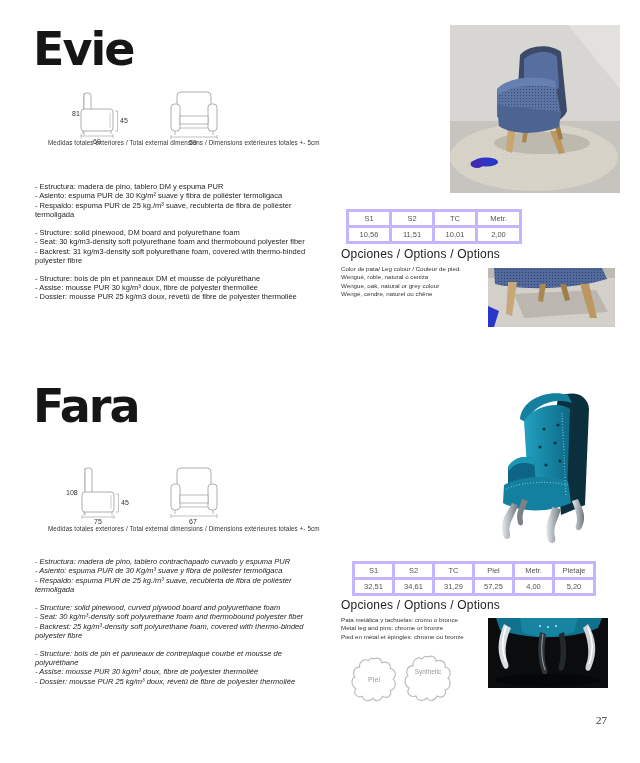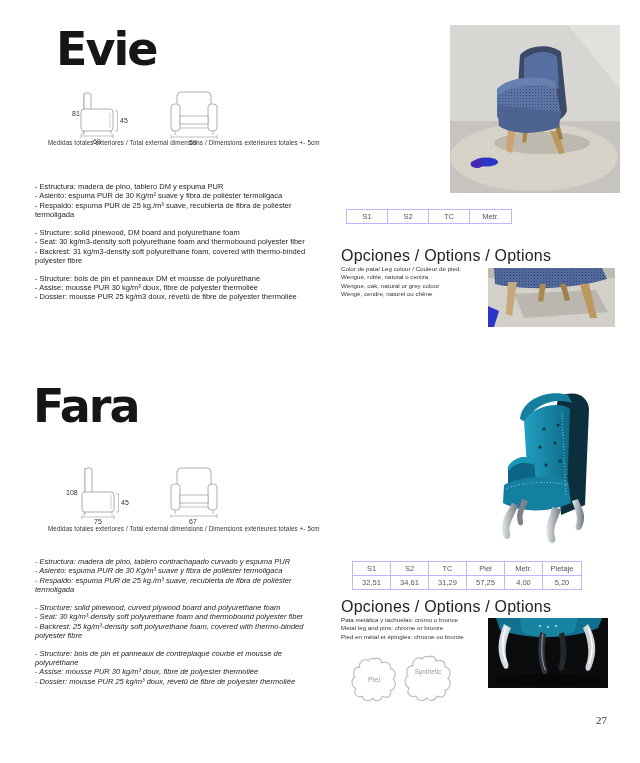--- a/index.html
+++ b/index.html
@@ -10,36 +10,36 @@
   .abs{position:absolute;}
   .product-title{
     font-family:"DejaVu Sans",sans-serif;font-weight:bold;font-size:46px;
     letter-spacing:-2px;color:#161616;line-height:1;
   }
   .dims-note{font-size:6.3px;color:#333;white-space:nowrap;letter-spacing:0.1px;}
   .desc{width:292px;font-size:7.5px;line-height:1.26;color:#1e1e1e;}
   .desc .block{margin-bottom:8px;}
   .price-table{border-collapse:collapse;table-layout:fixed;}
   .price-table th,.price-table td{
-    border:1px solid #c4b5fd;font-weight:normal;font-size:7.5px;color:#555;
+    border:3px solid #c4b5fd;font-weight:normal;font-size:7.5px;color:#555;
     text-align:center;padding:2px 0;line-height:1.2;background:#fff;
   }
-  .opt-heading{font-size:16px;color:#222;letter-spacing:0.2px;}
+  .opt-heading{font-size:12px;color:#222;letter-spacing:0.2px;}
   .opt-text{font-size:6.2px;line-height:1.35;color:#333;}
   .page-number{font-size:11px;color:#333;font-family:"Liberation Serif",serif;}
   svg text{font-family:"Liberation Sans",sans-serif;}
   .diagram text{font-size:7px;fill:#333;}
   .hide-label{fill:#9a9a96;}
 </style>
 </head>
 <body>
 
 <div class="page">
 
-  <div class="abs product-title" style="left:33px;top:26px;margin-left:23px;">Evie</div>
+  <div class="abs product-title" style="left:33px;top:26px;">Evie</div>
 
   <svg class="abs diagram" style="left:68px;top:90px;" width="74" height="54" viewBox="0 0 74 54">
     <line x1="16" y1="3" x2="16" y2="45" stroke="#999" stroke-width="0.7"></line>
     <text x="4" y="26">81</text>
     <rect x="16" y="3" width="7" height="18" rx="2.5" fill="#fff" stroke="#999" stroke-width="0.8"></rect>
     <rect x="13" y="19" width="32" height="22" rx="3" fill="#fff" stroke="#999" stroke-width="0.8"></rect>
     <line x1="42" y1="23" x2="42" y2="38" stroke="#999" stroke-width="0.5"></line>
     <line x1="15" y1="41" x2="15" y2="44" stroke="#999" stroke-width="0.7"></line>
     <line x1="43" y1="41" x2="43" y2="44" stroke="#999" stroke-width="0.7"></line>
     <polyline points="47,21 49.5,21 49.5,41 47,41" fill="none" stroke="#999" stroke-width="0.6"></polyline>
@@ -84,20 +84,26 @@
     </div>
   </div>
 
   <table class="price-table abs" style="left:346px;top:209px;width:161px;">
     <tbody>
         <tr>
       <th style="width:40px;">S1</th>
       <th style="width:40px;">S2</th>
       <th style="width:40px;">TC</th>
       <th style="width:41px;">Metr.</th>
+    </tr>
+    <tr>
+      <td>10,56</td>
+      <td>11,51</td>
+      <td>10,01</td>
+      <td>2,00</td>
     </tr>
   </tbody>
     </table>
 
   <div class="abs opt-heading" style="left:341px;top:247px;">Opciones / Options / Options</div>
 
   <div class="abs opt-text" style="left:341px;top:265px;">
     <div>Color de pata/ Leg colour / Couleur de pied.</div>
     <div>Wengué, roble, natural o ceniza</div>
     <div>Wengue, oak, natural or grey colour</div>

